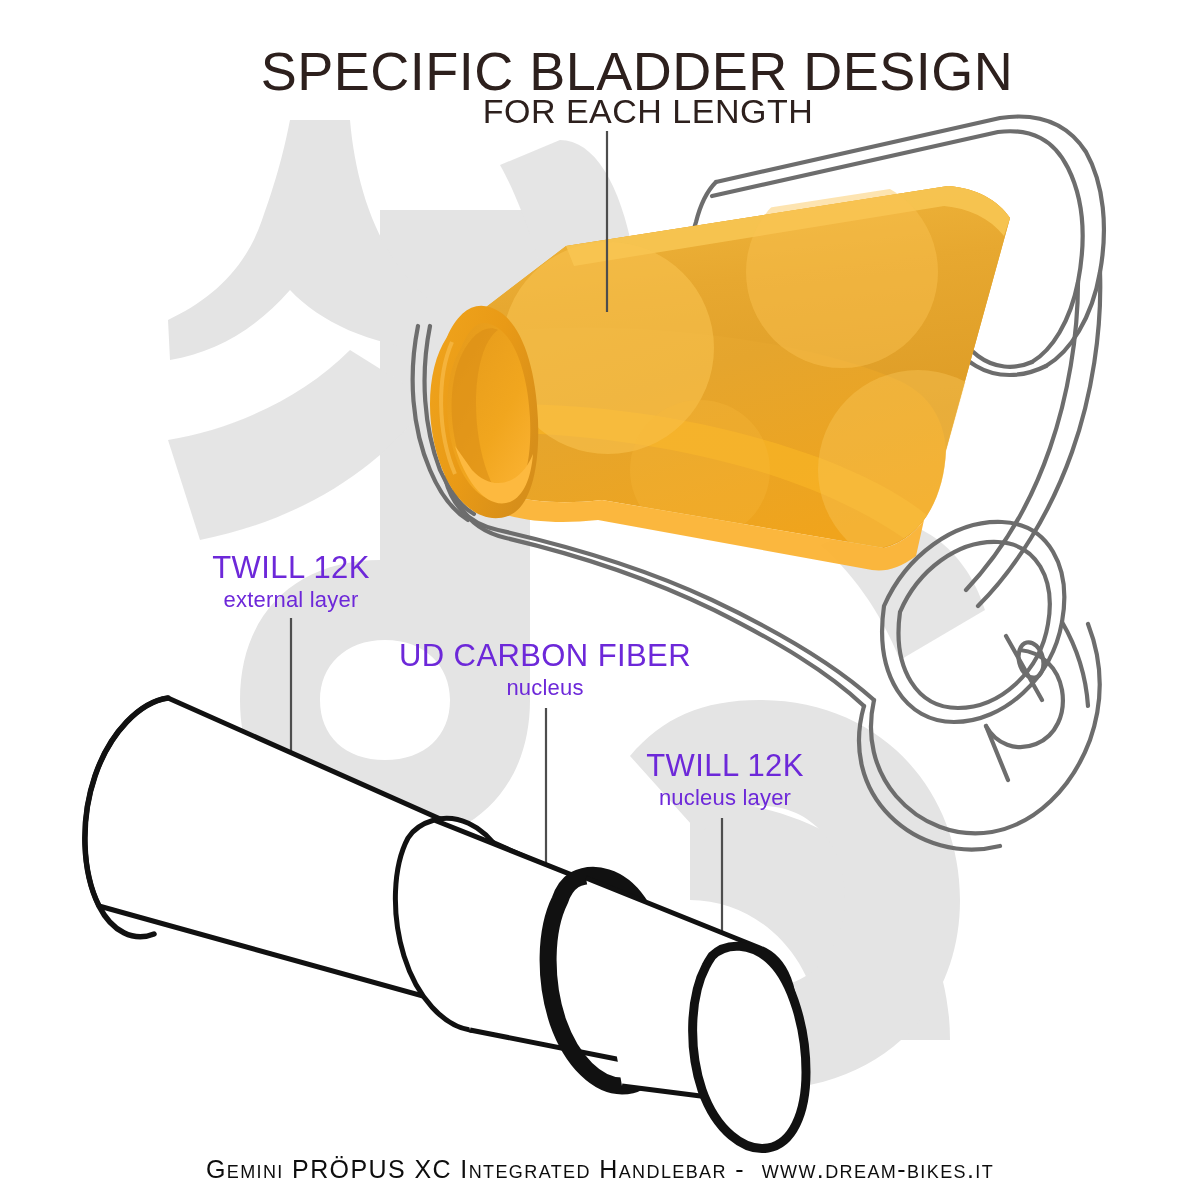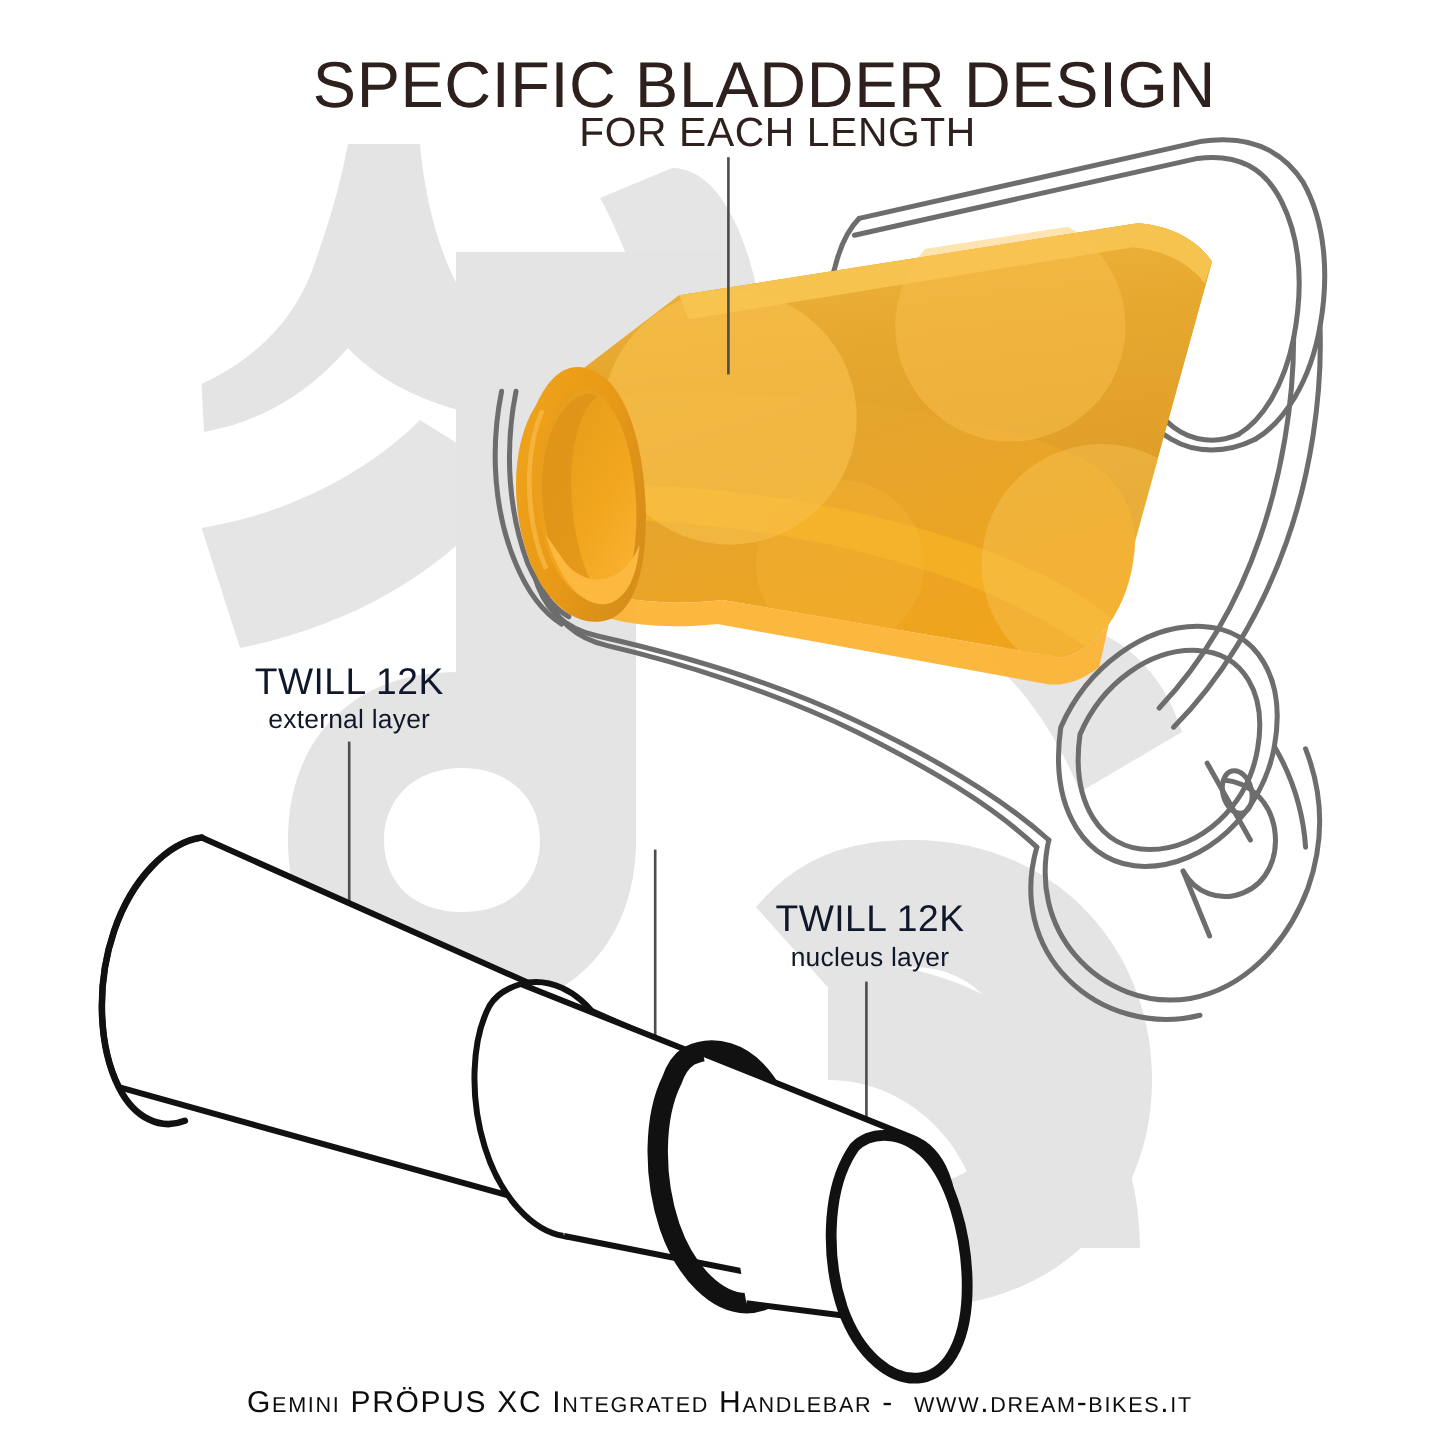--- a/index.html
+++ b/index.html
@@ -47,21 +47,21 @@
     text-align: center;
     font-size: 34px;
     letter-spacing: 0.5px;
     color: #2d201d;
     font-family: "Liberation Sans", sans-serif;
     padding-left: 48px;
   }
   .callout {
     position: absolute;
     text-align: center;
-    color: #0f172a;
+    color: #6d28d9;
   }
   .callout .c-title {
     font-size: 31px;
     letter-spacing: 0.4px;
     line-height: 1.06;
     white-space: pre;
   }
   .callout .c-sub {
     font-size: 22px;
     letter-spacing: 0.2px;
@@ -363,20 +363,24 @@
 
   <div class="txt" id="title-main">SPECIFIC BLADDER DESIGN</div>
 
   <div class="txt" id="title-sub">FOR EACH LENGTH</div>
 
   <div class="callout" id="callout-external">
     <div class="c-title">TWILL 12K</div>
     <div class="c-sub">external layer</div>
   </div>
 
+  <div class="callout" id="callout-nucleus">
+    <div class="c-title">UD CARBON FIBER</div>
+    <div class="c-sub">nucleus</div>
+  </div>
 
   <div class="callout" id="callout-internal">
     <div class="c-title">TWILL 12K</div>
     <div class="c-sub">nucleus layer</div>
   </div>
 
   <div class="txt" id="footer-caption">Gemini PRÖPUS XC Integrated Handlebar -  www.dream-bikes.it</div>
 
 </div>
 

